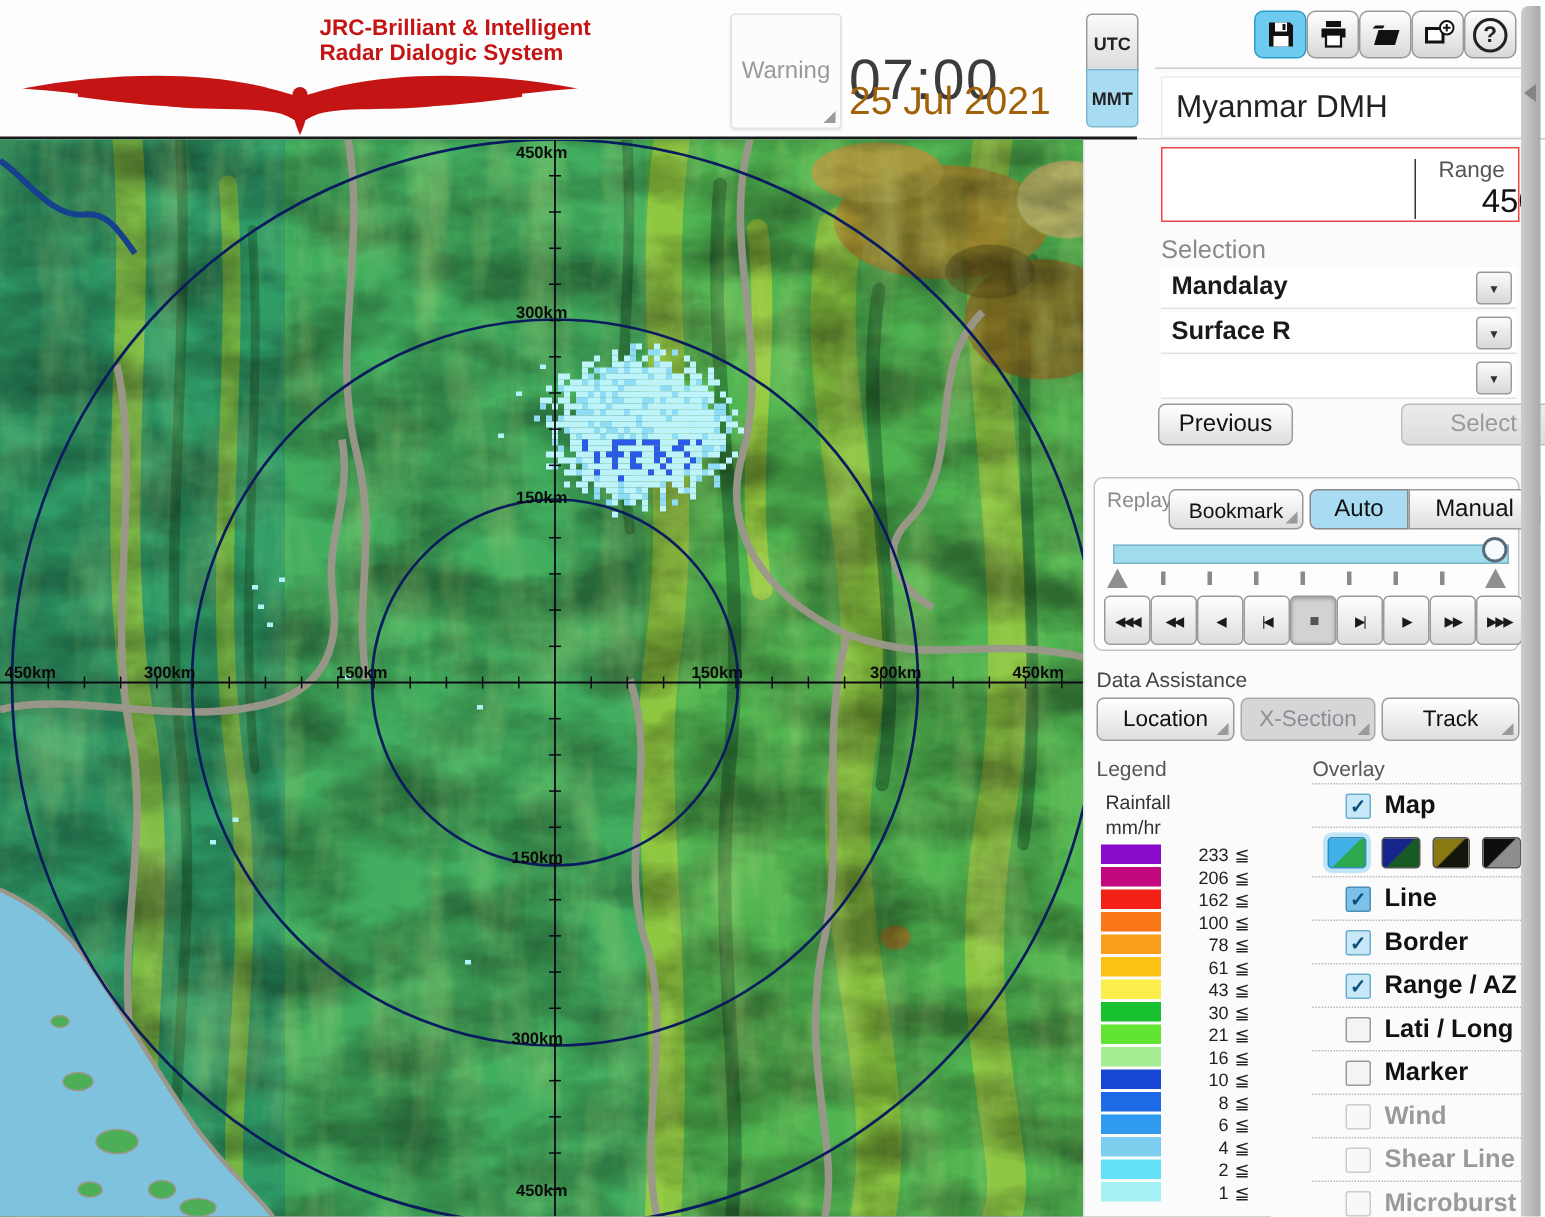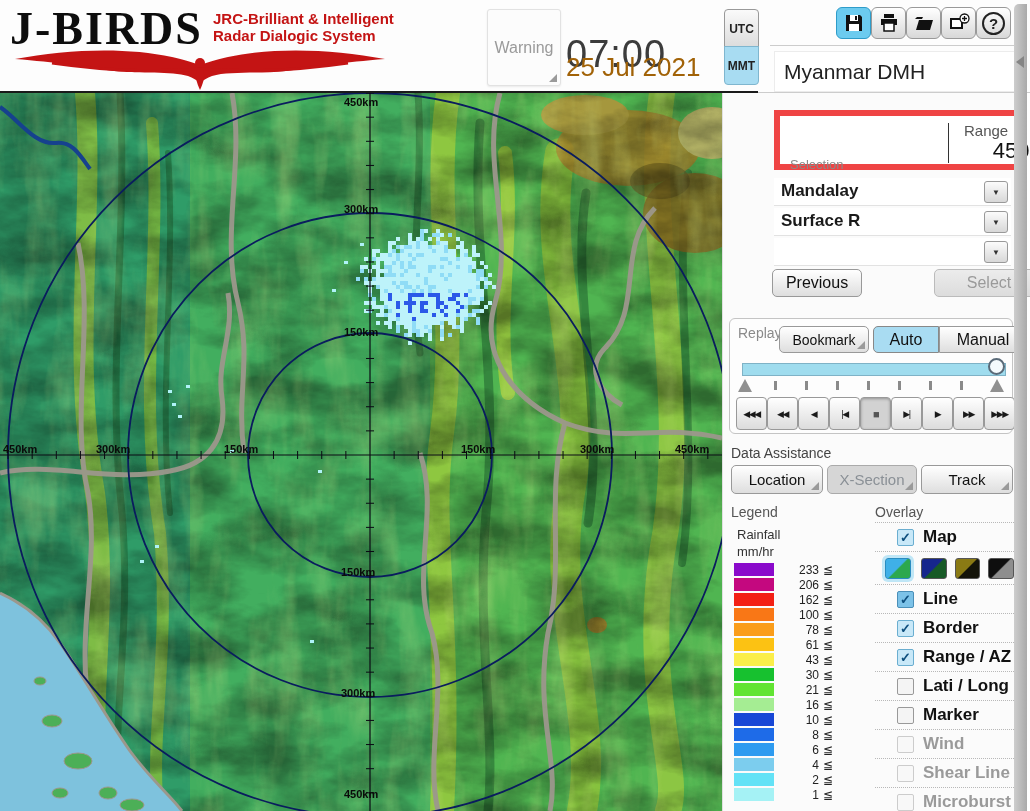--- a/index.html
+++ b/index.html
@@ -50,25 +50,25 @@
   .zoom-handle{position:absolute;left:4px;top:158px;width:26px;height:13px;border:1px solid #848484;
                background:linear-gradient(#f5f5f5,#cfcfcf);border-radius:2px;}
   .mag{position:relative;width:20px;height:20px;}
   .mag .lens{position:absolute;left:1px;top:1px;width:11px;height:11px;border:2px solid #1a1a1a;border-radius:50%;background:#fafafa;}
   .mag .stem{position:absolute;left:12px;top:12px;width:7px;height:3px;background:#1a1a1a;transform:rotate(45deg);transform-origin:0 0;}
   .mag .sign{position:absolute;left:1px;top:0px;width:13px;height:13px;display:flex;align-items:center;
              justify-content:center;font-size:12px;font-weight:bold;color:#1a1a1a;}
 
   
   .panel{position:absolute;left:722px;top:93px;width:292px;height:718px;background:#fbfbfb;border-left:1px solid #e0e0e0;box-sizing:border-box;}
-  .rangebox{position:absolute;left:51px;top:17px;width:237px;height:48px;background:#ffffff;border:6px solid #ef4444;}
+  .rangebox{position:absolute;left:51px;top:5px;width:237px;height:48px;background:#ffffff;border:1px solid #ef4444;}
   .range-div{position:absolute;left:168px;top:7px;width:1px;height:40px;background:#333;}
   .range-label{position:absolute;left:184px;top:6px;font-size:15px;color:#555;}
   .range-value{position:absolute;left:168px;top:22px;width:117px;text-align:right;font-size:22px;color:#111;}
-  .sel-label{position:absolute;left:51px;top:64px;font-size:13px;color:#8a8a8a;margin-left:16px;}
+  .sel-label{position:absolute;left:51px;top:64px;font-size:17px;color:#8a8a8a;}
   .dd-row{position:absolute;left:51px;width:237px;height:27px;border-bottom:1px solid #e2e2e2;background:#fff;}
   .dd-text{position:absolute;left:7px;top:3px;font-size:17px;font-weight:bold;color:#1a1a1a;}
   .dd-arrow{position:absolute;right:3px;top:3px;width:22px;height:20px;border:1px solid #999;border-radius:3px;
             background:linear-gradient(#fbfbfb,#d8d8d8);display:flex;align-items:center;justify-content:center;
             font-size:8px;color:#333;}
   .btn{border:1px solid #999;border-radius:5px;background:linear-gradient(#ffffff,#dedede);
        display:flex;align-items:center;justify-content:center;font-size:16px;color:#111;position:absolute;box-sizing:border-box;}
   .btn.disabled{background:linear-gradient(#ececec,#dcdcdc);border-color:#bbb;color:#9a9a9a;}
   .prev-btn{left:49px;top:176px;width:90px;height:28px;}
   .select-btn{left:211px;top:176px;width:110px;height:28px;}
@@ -118,21 +118,20 @@
         background:linear-gradient(90deg,#cdcdcd,#a9a9a9);border-radius:5px 0 0 0;}
   .edge-arrow{position:absolute;left:1016px;top:56px;width:0;height:0;
               border-top:6px solid transparent;border-bottom:6px solid transparent;border-right:8px solid #858585;}
 </style>
 </head>
 <body>
 
 <div class="app">
 
   <div class="header">
-    <div class="logo-title">J-BIRDS</div>
     <div class="logo-tag">
       <div>JRC-Brilliant &amp; Intelligent</div>
       <div>Radar  Dialogic  System</div>
     </div>
     <svg class="eagle" width="378" height="42" viewBox="0 0 378 42">
       <path d="M3,10 C55,0 115,-2 160,8 C172,11 180,13 188,16 C196,13 204,11 216,8 C261,-2 321,0 373,10
                C332,13 304,18 274,22 C247,25 217,22 200,27 C195,29 191,31 188,34 C185,31 181,29 176,27
                C159,22 129,25 102,22 C72,18 44,13 3,10 Z" fill="#c41414"></path>
       <path d="M188,15 C183,22 182,28 188,41 C194,28 193,22 188,15 Z" fill="#c41414"></path>
       <circle cx="188" cy="14" r="5" fill="#c41414"></circle>

